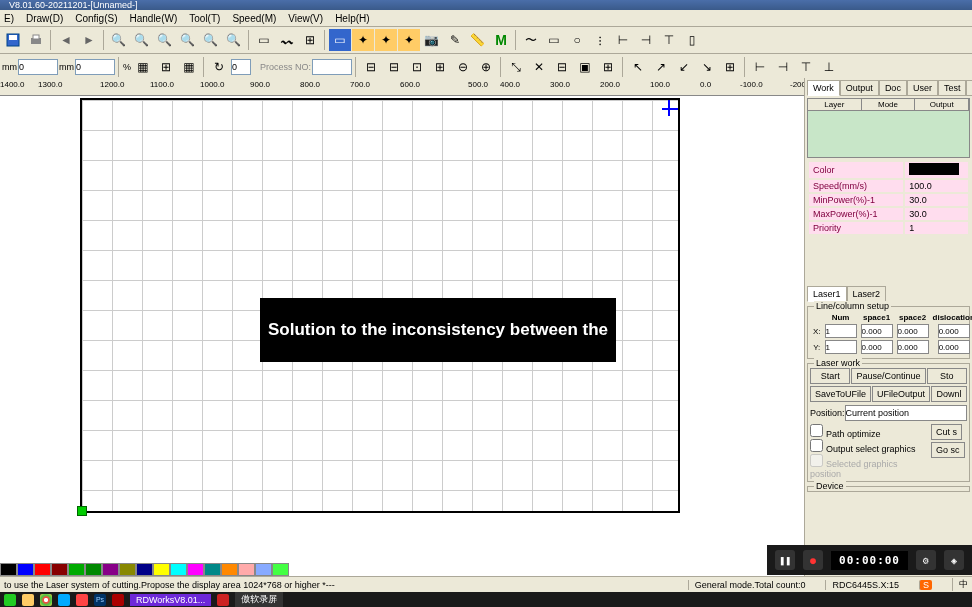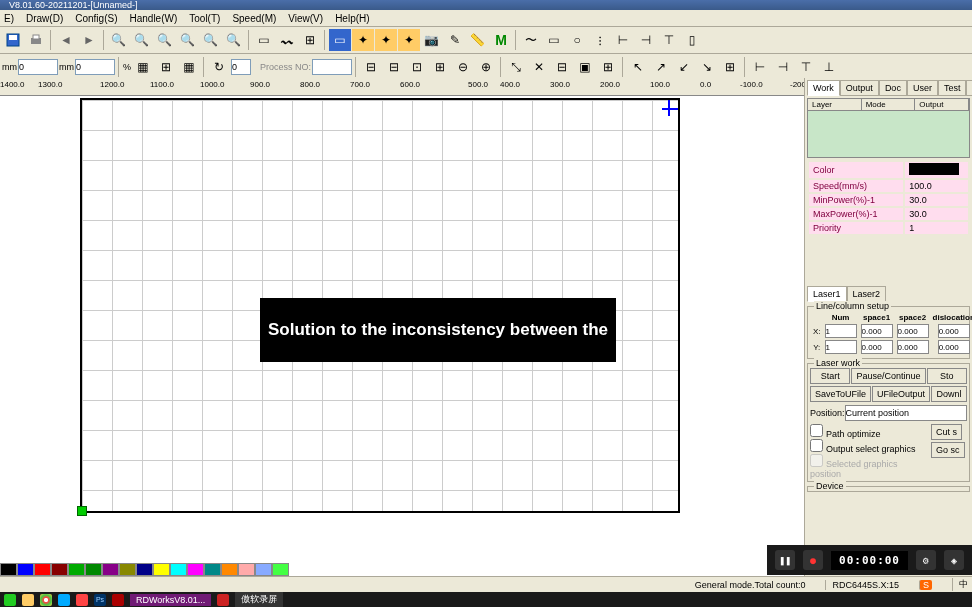--- a/index.html
+++ b/index.html
@@ -20,21 +20,21 @@
 .origin-marker::before { content: ''; position: absolute; top: 8px; right: 0; width: 16px; height: 2px; background: #0000ff; }
 .origin-marker::after { content: ''; position: absolute; top: 0; right: 8px; width: 2px; height: 16px; background: #0000ff; }
 .green-sq { position: absolute; bottom: -5px; left: -5px; width: 10px; height: 10px; background: #0c0; border: 1px solid #060; }
 .caption { position: absolute; top: 220px; left: 260px; background: #000; color: #fff; font-size: 17px; font-weight: bold; text-align: center; padding: 20px 8px; line-height: 1.4; }
 .right-panel { width: 168px; background: #ece9d8; border-left: 1px solid #aca899; padding: 2px; overflow: hidden; }
 .tabs { display: flex; font-size: 9px; }
 .tab { padding: 2px 5px; border: 1px solid #aca899; background: #ece9d8; white-space: nowrap; }
 .tab.active { background: #fff; border-bottom: 1px solid #fff; }
 .layer-view { height: 60px; background: #c8e6c8; border: 1px solid #888; margin: 2px 0; }
 .layer-head { display: flex; font-size: 8px; background: #ece9d8; border-bottom: 1px solid #888; }
-.layer-head span { padding: 1px 4px; border-right: 1px solid #888; flex: 1; }
+.layer-head span { padding: 1px 4px; border-right: 1px solid #888; flex: 1; text-align: center; }
 .prop-table { width: 100%; font-size: 9px; }
 .prop-table td { padding: 1px 4px; background: #fde; }
 .prop-table td:first-child { color: #800040; width: 60%; }
 .prop-table td:last-child { color: #000; }
 .color-swatch { width: 50px; height: 12px; background: #000; display: inline-block; }
 .group-box { border: 1px solid #aca899; margin: 4px 0; padding: 4px 2px 2px; position: relative; font-size: 9px; }
 .group-box > .legend { position: absolute; top: -6px; left: 6px; background: #ece9d8; padding: 0 2px; font-size: 9px; }
 .btn { border: 1px solid #888; background: #ece9d8; font-size: 9px; padding: 2px 4px; display: inline-block; text-align: center; }
 .btn-row { display: flex; gap: 1px; }
 .btn-row .btn { flex: 1; }
@@ -330,30 +330,31 @@
 
 <div class="video-ctrl">
   <div class="vbtn">❚❚</div>
   <div class="vbtn" style="color:#f33">●</div>
   <div class="timer">00:00:00</div>
   <div class="vbtn">⚙</div>
   <div class="vbtn">◈</div>
 </div>
 
 <div class="statusbar">
+  <span>to use the Laser system of cutting.Propose the display area 1024*768 or higher *---</span>
   <span class="sp">General mode.Total count:0</span>
   <span>RDC6445S.X:15</span>
   <span style="background:#f60;color:#fff;padding:0 3px;border-radius:2px">S</span>
   <span>中</span>
 </div>
 
 <div class="taskbar">
   <div class="task-ico" style="background:#2c2"></div>
   <div class="task-ico" style="background:#fc6"></div>
   <div class="task-ico" style="background:radial-gradient(#fff 20%,#f44 30%,#4c4 60%,#fc4)"></div>
   <div class="task-ico" style="background:#0af"></div>
   <div class="task-ico" style="background:#f44"></div>
   <div class="task-ico" style="background:#036;color:#9cf;font-size:7px;text-align:center;line-height:12px">Ps</div>
   <div class="task-ico" style="background:#a00"></div>
-  <div style="color:#fff;font-size:9px;background:#701a75;padding:1px 6px">RDWorksV8.01...</div>
+  <div style="color:#fff;font-size:9px;background:#6d28d9;padding:1px 6px">RDWorksV8.01...</div>
   <div class="task-ico" style="background:#c22"></div>
   <div style="color:#fff;font-size:9px;background:#333;padding:1px 6px">傲软录屏</div>
 </div>
 
 </body></html>

